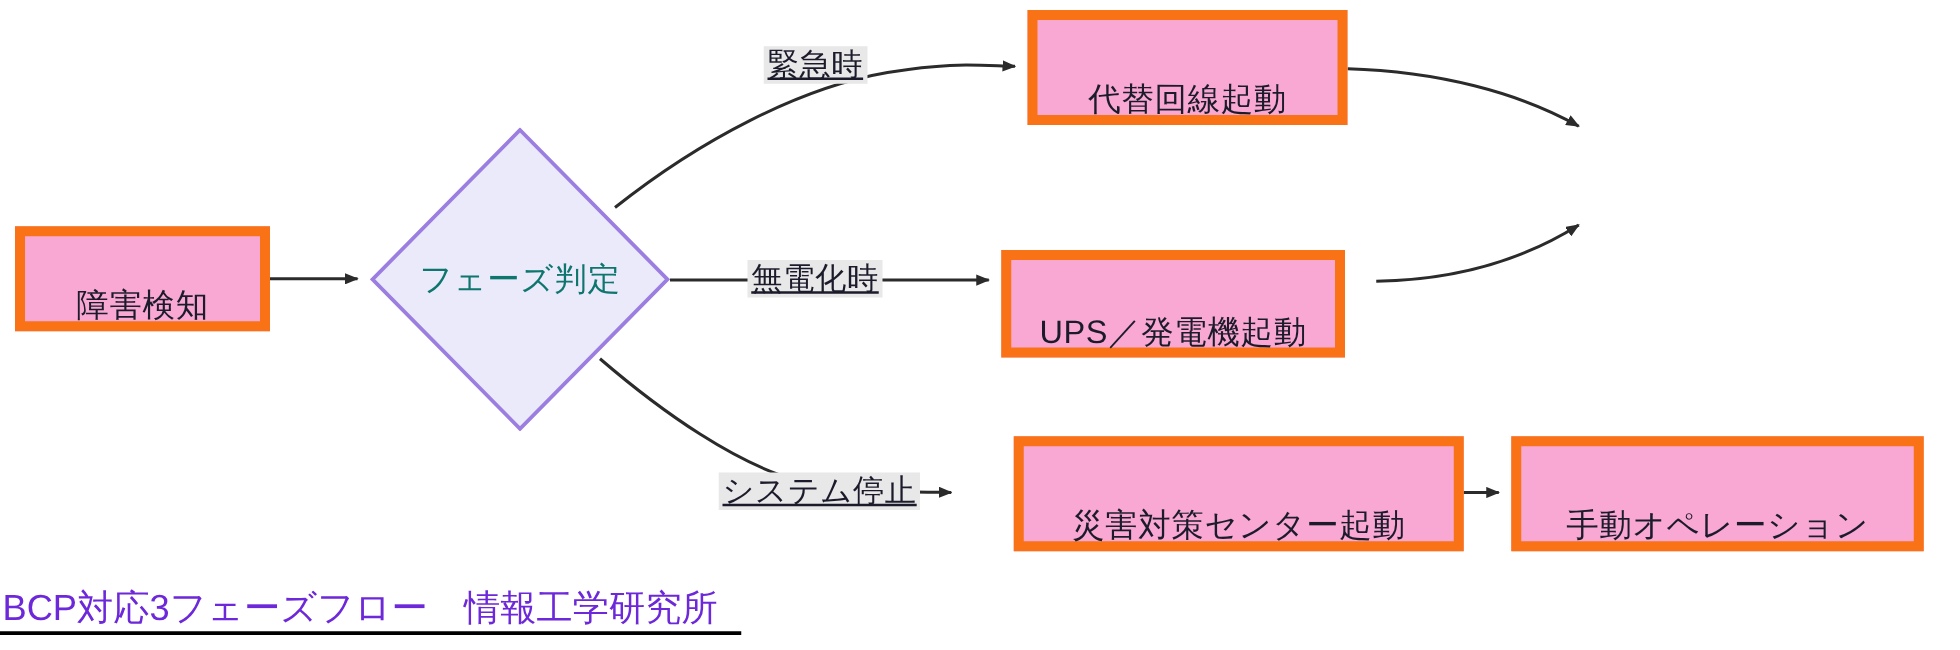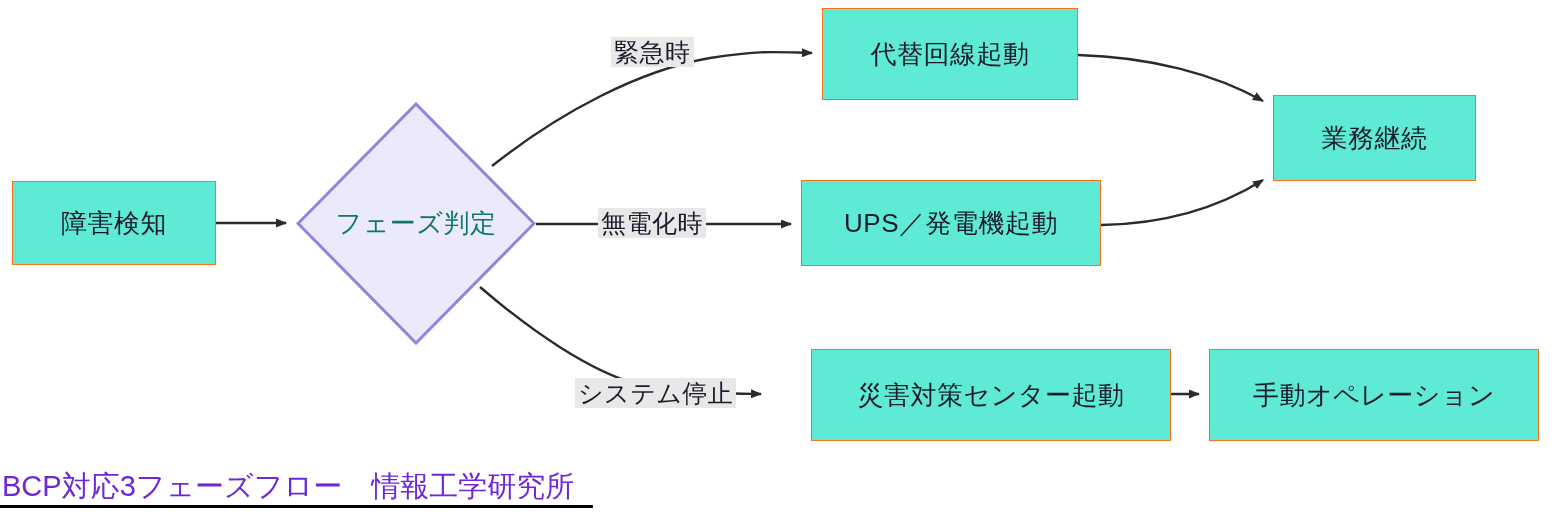--- a/index.html
+++ b/index.html
@@ -20,24 +20,24 @@
   #diagram-svg {
     position: absolute;
     left: 0;
     top: 0;
     width: 1568px;
     height: 520px;
   }
   .node-box {
     position: absolute;
     box-sizing: border-box;
-    background: #5eead4;
-    border: 1px solid #f97316;
+    background: #f9a8d4;
+    border: 8px solid #f97316;
     display: flex;
-    align-items: center;
+    align-items: flex-end;
     justify-content: center;
     color: #1b1b2b;
     font-size: 26px;
     font-family: "Liberation Sans", "DejaVu Sans", sans-serif;
     letter-spacing: 0.5px;
     line-height: 1;
     white-space: nowrap;
   }
   .node-diamond {
     position: absolute;
@@ -63,20 +63,21 @@
   .edge-label {
     position: absolute;
     background: #e8e8e8;
     color: #1b1b2b;
     font-size: 25px;
     line-height: 1.05;
     padding: 2px 3px;
     white-space: nowrap;
     letter-spacing: 0.5px;
     z-index: 3;
+    text-decoration: underline;
   }
   #caption {
     position: absolute;
     left: 0;
     font-size: 29px;
     color: #6d28d9;
     white-space: nowrap;
     font-family: "Liberation Sans", "DejaVu Sans", sans-serif;
     letter-spacing: 0px;
     font-weight: 500;
@@ -122,27 +123,24 @@
     <svg class="diamond-shape" viewBox="0 0 240 243" preserveAspectRatio="none" xmlns="http://www.w3.org/2000/svg">
       <polygon points="120,2 238,121.5 120,241 2,121.5" fill="#eaeafb" stroke="#9b7ee0" stroke-width="3"></polygon>
     </svg>
     <span class="diamond-label">フェーズ判定</span>
   </div>
 
   <div class="node-box" style="left:822px; top:8px; width:256px; height:92px;">
     <span>代替回線起動</span>
   </div>
 
-  <div class="node-box" style="left:801px; top:180px; width:300px; height:86px;">
+  <div class="node-box" style="left:801px; top:200px; width:275px; height:86px;">
     <span>UPS／発電機起動</span>
   </div>
 
-  <div class="node-box" style="left:1273px; top:95px; width:203px; height:86px;">
-    <span>業務継続</span>
-  </div>
 
   <div class="node-box" style="left:771px; top:349px; width:360px; height:92px;margin-left:40px;">
     <span>災害対策センター起動</span>
   </div>
 
   <div class="node-box" style="left:1209px; top:349px; width:330px; height:92px;">
     <span>手動オペレーション</span>
   </div>
 
   <div class="edge-label" style="left:611px; top:37px;">緊急時</div>

